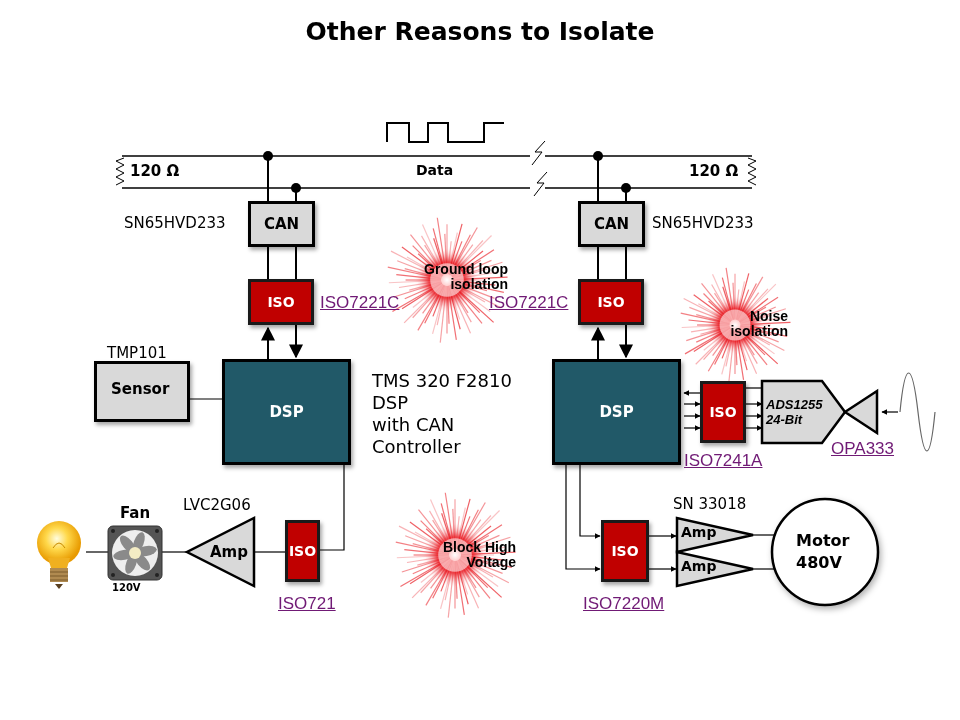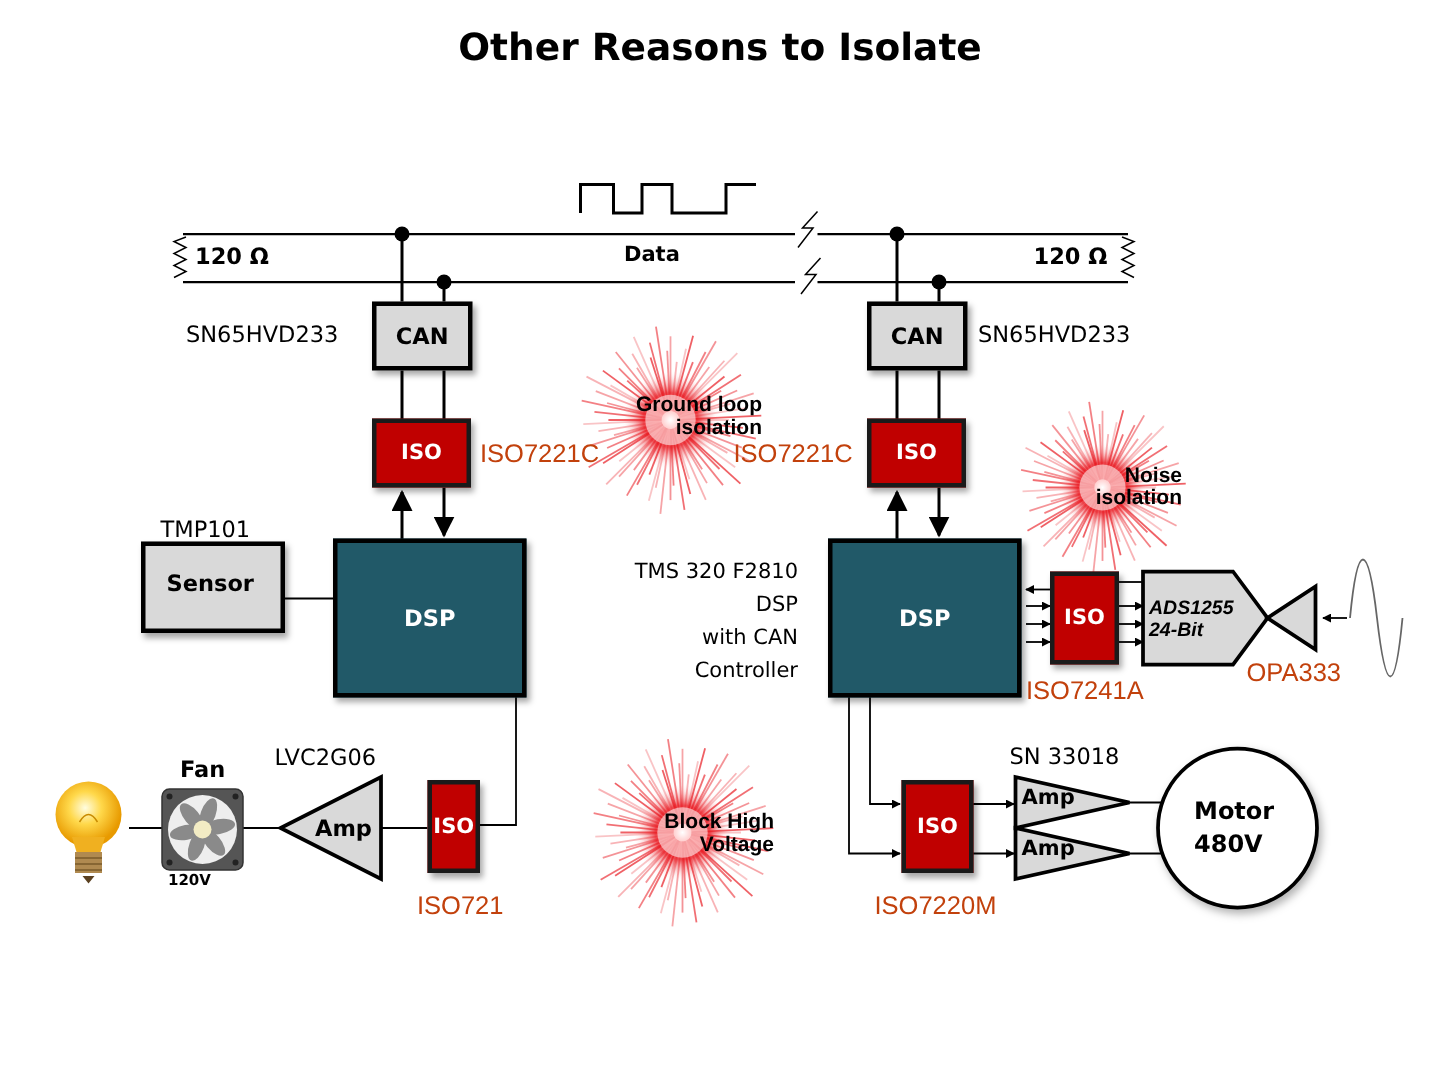--- a/index.html
+++ b/index.html
@@ -1,20 +1,20 @@
 <!DOCTYPE html>
 <html><head>
 <meta charset="utf-8">
 <style>
   html,body{margin:0;padding:0;background:#fff;}
   body{width:960px;height:720px;position:relative;overflow:hidden;font-family:"Liberation Sans",sans-serif;}
   .abs{position:absolute;}
   .title{left:0;width:960px;top:17px;text-align:center;font-weight:bold;font-size:25px;color:#000;font-family:"DejaVu Sans",sans-serif;}
   .lbl{font-size:15px;color:#000;font-family:"DejaVu Sans",sans-serif;}
-  .lbl-a{font-size:17px;color:#c2410c;font-family:"Liberation Sans",sans-serif;}
+  .lbl-a{font-size:17px;color:#701a75;font-family:"Liberation Sans",sans-serif;text-decoration:underline;}
   .box{position:absolute;box-sizing:border-box;display:flex;align-items:center;justify-content:center;font-weight:bold;font-family:"DejaVu Sans",sans-serif;}
   .can{background:#d9d9d9;border:3px solid #000;font-size:15px;box-shadow:2px 3px 4px rgba(0,0,0,0.35);}
   .iso{background:#c00000;border:3px solid #1a1a1a;color:#fff;font-size:14px;box-shadow:2px 3px 4px rgba(0,0,0,0.35);}
   .dsp{background:#215968;border:3px solid #000;color:#fff;font-size:15px;box-shadow:2px 3px 4px rgba(0,0,0,0.35);}
   .sensor{background:#d9d9d9;border:3px solid #000;font-size:15px;box-shadow:2px 3px 4px rgba(0,0,0,0.35);}
   .burst-txt{position:absolute;text-align:right;font-weight:bold;font-size:14px;line-height:15px;color:#000;}
   svg{position:absolute;left:0;top:0;}
 </style>
 </head>
 <body>
@@ -379,21 +379,21 @@
 <div class="box dsp" style="left:222px;top:359px;width:129px;height:106px;">DSP</div>
 <div class="abs lbl" style="left:107px;top:344px;">TMP101</div>
 <div class="box sensor" style="left:94px;top:361px;width:96px;height:61px;justify-content:flex-start;padding-left:14px;padding-bottom:6px;">Sensor</div>
 
 <div class="box can" style="left:578px;top:201px;width:67px;height:46px;">CAN</div>
 <div class="abs lbl" style="left:652px;top:214px;">SN65HVD233</div>
 <div class="box iso" style="left:578px;top:279px;width:66px;height:46px;">ISO</div>
 <div class="abs lbl-a" style="left:489px;top:293px;">ISO7221C</div>
 <div class="box dsp" style="left:552px;top:359px;width:129px;height:106px;">DSP</div>
 
-<div class="abs" style="left:372px;top:370px;width:160px;text-align:right;font-size:14px;line-height:22px;font-family:'DejaVu Sans',sans-serif;">
+<div class="abs" style="left:372px;top:370px;width:160px;text-align:left;font-size:18px;line-height:22px;font-family:'DejaVu Sans',sans-serif;">
   <div>TMS  320 F2810</div>
   <div>DSP</div>
   <div>with CAN</div>
   <div>Controller</div>
 </div>
 
 <div class="burst-txt" style="left:388px;top:262px;width:120px;">
   <div>Ground loop</div>
   <div>isolation</div>
 </div>

